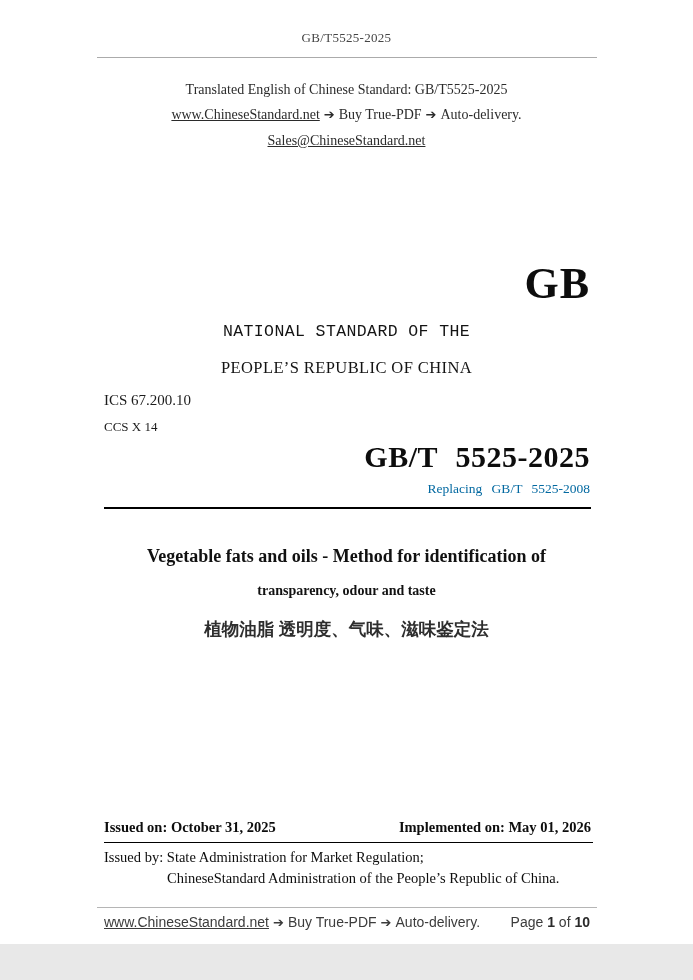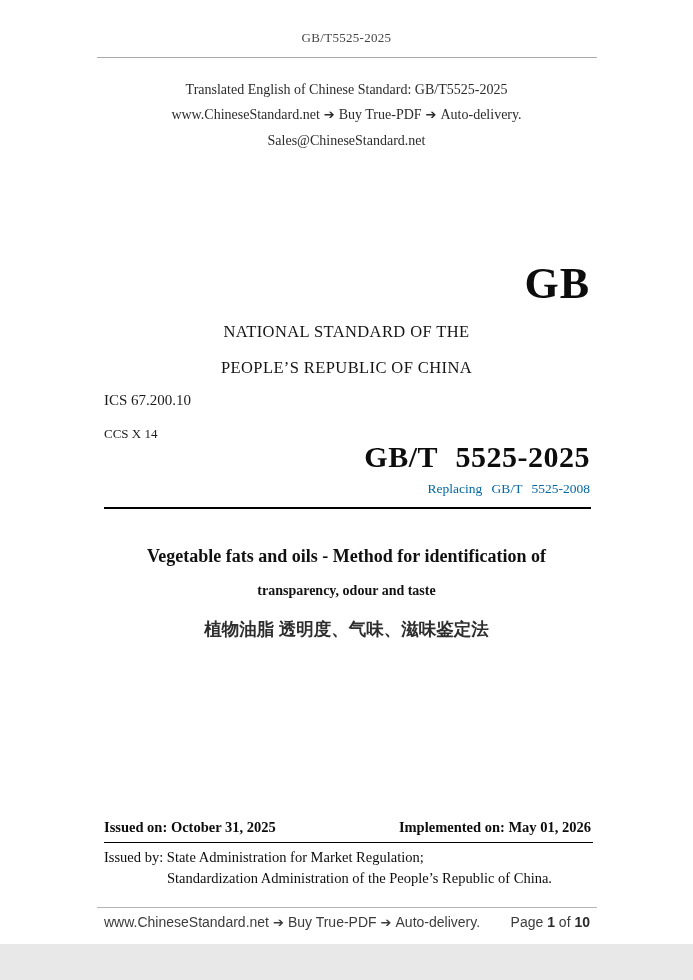--- a/index.html
+++ b/index.html
@@ -13,28 +13,28 @@
 
   .doc-code { top:30px; font-size:13px; color:#454545; letter-spacing:0.3px; }
   .hr { border:none; border-top:1px solid #ababab; height:0; margin:0; }
   .hr-header { top:57px; left:97px; width:500px; }
 
   .hdr-line { font-size:14px; color:#2b2b2b; }
   .t1 { top:82px; }
   .t2 { top:107px; }
   .t3 { top:133px; }
   .arrow { display:inline-block; margin:0 4px; font-family:"DejaVu Sans", sans-serif; font-size:13px; }
-  a.link { color:inherit; cursor:pointer; }
+  a.link { color:inherit; text-decoration:underline; cursor:pointer; }
 
   .gb-mark { top:258px; right:103px; font-size:44px; font-weight:bold; letter-spacing:1px; color:#0d0d0d; }
   .nat { font-size:16.5px; letter-spacing:0.4px; color:#141414; }
-  .nat-1 { top:322px; }
+  .nat-1 { top:322px;font-family:Liberation Mono, monospace; }
   .nat-2 { top:358px; }
   .ics { top:392px; left:104px; font-size:15px; }
-  .ccs { top:419px; left:104px; font-size:13px;margin-top:7px; }
+  .ccs { top:419px; left:104px; font-size:13px; }
 
   .std-code { top:440px; right:103px; font-size:30px; font-weight:bold; word-spacing:10px; letter-spacing:0.5px; color:#0d0d0d;text-align:right; }
   .replacing { top:481px; right:103px; font-size:13.5px; word-spacing:6px; color:#0369a1;text-align:right; }
   .hr-thick { top:507px; left:104px; width:487px; border-top:2.5px solid #000; }
 
   .title { font-weight:bold; color:#111; }
   .title-en1 { top:546px; font-size:18px; }
   .title-en2 { top:583px; font-size:14px; }
   .title-zh { top:617px; font-size:17.5px; font-weight:bold; color:#2e2e2e; }
 
@@ -81,21 +81,21 @@
   <div class="abs center title title-zh">植物油脂 透明度、气味、滋味鉴定法</div>
 
   <div class="abs issued-row">
     <span>Issued on: October 31, 2025</span>
     <span>Implemented on: May 01, 2026</span>
   </div>
   <div class="abs hr hr-issue"></div>
 
   <div class="abs issued-by ib1"><span>Issued by:</span>
     <span>State Administration for Market Regulation;</span></div>
-  <div class="abs issued-by ib2">Standardization Administration of the People’s Republic of China.</div>
+  <div class="abs issued-by ib2">ChineseStandard Administration of the People’s Republic of China.</div>
 
   <div class="abs hr hr-footer"></div>
   <div class="abs footer">
     <span><a class="link">www.ChineseStandard.net</a><span class="arrow">➔</span><span>Buy True-PDF</span><span class="arrow">➔</span><span>Auto-delivery.</span></span>
     <span><span>Page</span>
       <span class="pg-num">1</span>
       <span>of</span>
       <span class="pg-num">10</span></span>
   </div>
 

